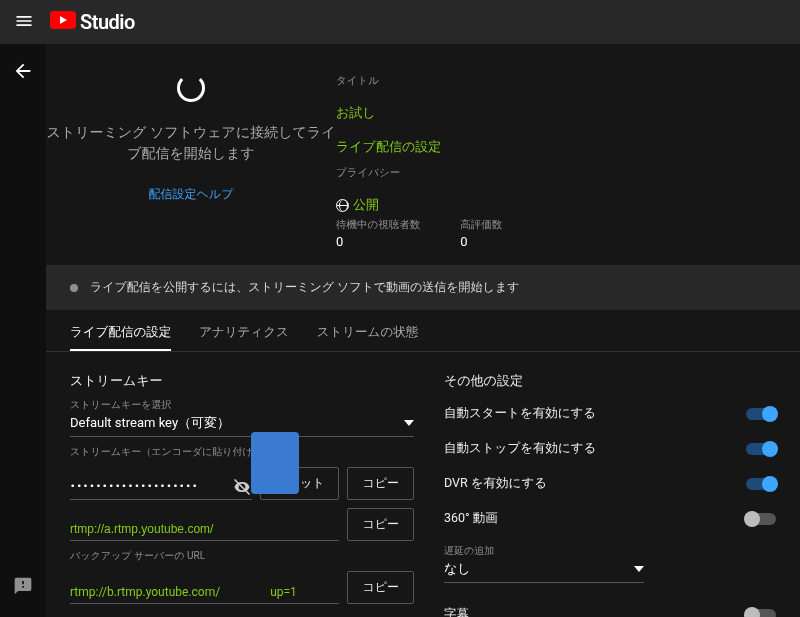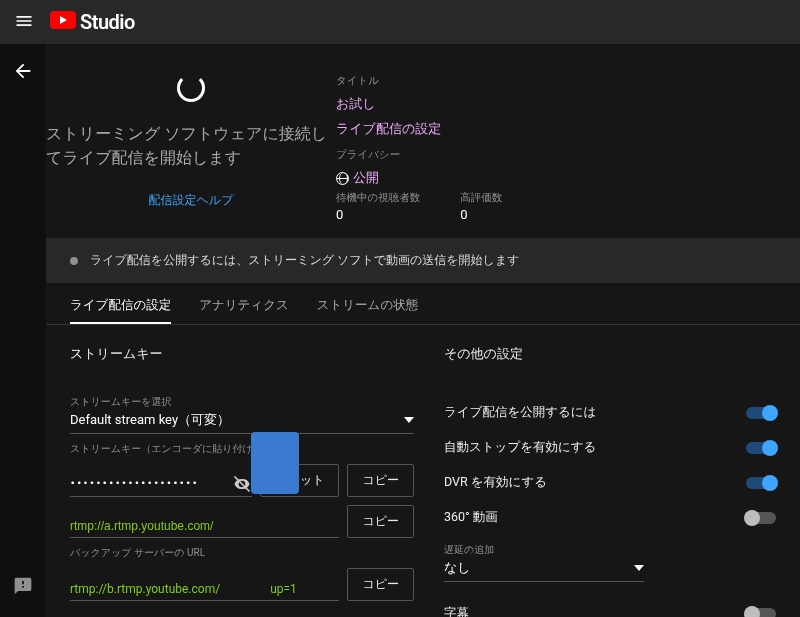--- a/index.html
+++ b/index.html
@@ -51,25 +51,25 @@
   }
   .spinner {
     width:28px; height:28px;
     border:3px solid #fff;
     border-top-color: transparent;
     border-radius:50%;
     animation: spin 1s linear infinite;
     margin-bottom:20px;
   }
   @keyframes spin { to { transform:rotate(360deg);} }
-  .preview-msg { color:#aaa; font-size:16px; line-height:1.5; }
+  .preview-msg { color:#aaa; font-size:14px; text-align:center; line-height:1.5; }
   .help-link { color:#3ea6ff; font-size:12px; margin-top:22px; cursor:pointer; }
   .meta { flex:1; padding-top:0px; font-size:11px; color:#909090; }
   .meta-label { font-size:10.5px; color:#909090; margin-top:10px; }
-  .meta-val { font-size:13px; color:#f0abfc; margin-top:7px; display:flex; align-items:center; gap:4px; }
+  .meta-val { font-size:13px; color:#84cc16; margin-top:16px; display:flex; align-items:center; gap:4px; }
   .meta-row { display:flex; gap:40px; margin-top:4px; }
   .meta-small { font-size:10.5px; color:#909090; }
   .meta-num { font-size:13px; color:#fff; margin-top:2px; }
   .globe { width:13px; height:13px; border:1.3px solid #fff; border-radius:50%; display:inline-block; position:relative; }
   .globe:before { content:""; position:absolute; left:0; right:0; top:50%; border-top:1px solid #fff; }
   .globe:after { content:""; position:absolute; top:0; bottom:0; left:50%; width:60%; margin-left:-30%; border:1px solid #fff; border-radius:50%; border-top:none; border-bottom:none; }
   
   .statusbar {
     margin: 16px 0 0 0;
     padding: 14px 24px;
@@ -79,21 +79,21 @@
   }
   .status-dot { width:8px; height:8px; border-radius:50%; background:#909090; }
   
   .tabs { display:flex; gap:28px; padding: 0 24px; border-bottom:1px solid #333; }
   .tab { padding:14px 0 8px 0; font-size:12.5px; color:#aaa; cursor:pointer; }
   .tab.active { color:#fff; border-bottom:2px solid #fff; }
   
   .lower { display:flex; padding: 20px 24px 0 24px; gap: 30px; }
   .colL { flex: 0 0 344px; }
   .colR { flex: 1; }
-  .section-head { font-size:13px; color:#eee; margin-bottom:32px;font-family:Liberation Mono, monospace; }
+  .section-head { font-size:13px; color:#eee; margin-bottom:6px;font-family:Liberation Mono, monospace; }
   .field-label { font-size:10px; color:#909090; margin-top:8px; }
   .dropdown {
     display:flex; justify-content:space-between; align-items:center;
     border-bottom:1px solid #555;
     padding: 2px 0 4px 0;
     font-size:13px; color:#fff;
     cursor:pointer;
   }
   .chev-down { width:0; height:0; border-left:5px solid transparent; border-right:5px solid transparent; border-top:6px solid #fff; }
   .input-row { display:flex; align-items:flex-end; gap:8px; margin-top:8px; }
@@ -247,21 +247,21 @@
           </div>
           <div class="btn">コピー</div>
         </div>
 
       </div>
 
       <div class="colR">
         <div class="section-head">その他の設定</div>
 
         <div class="toggle-row">
-          <span>ライブ配信を公開するには</span>
+          <span>自動スタートを有効にする</span>
           <span class="toggle on">
               <span class="knob"></span>
             </span>
         </div>
         <div class="toggle-row">
           <span>自動ストップを有効にする</span>
           <span class="toggle on">
               <span class="knob"></span>
             </span>
         </div>

